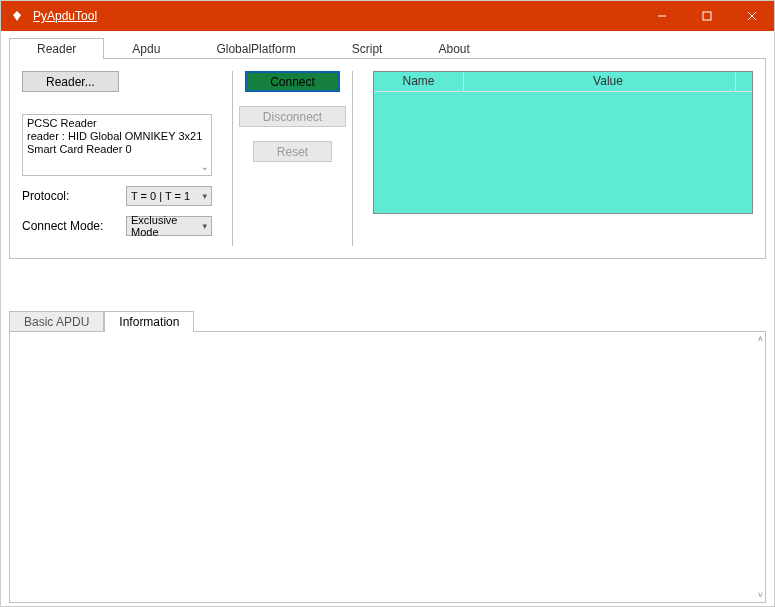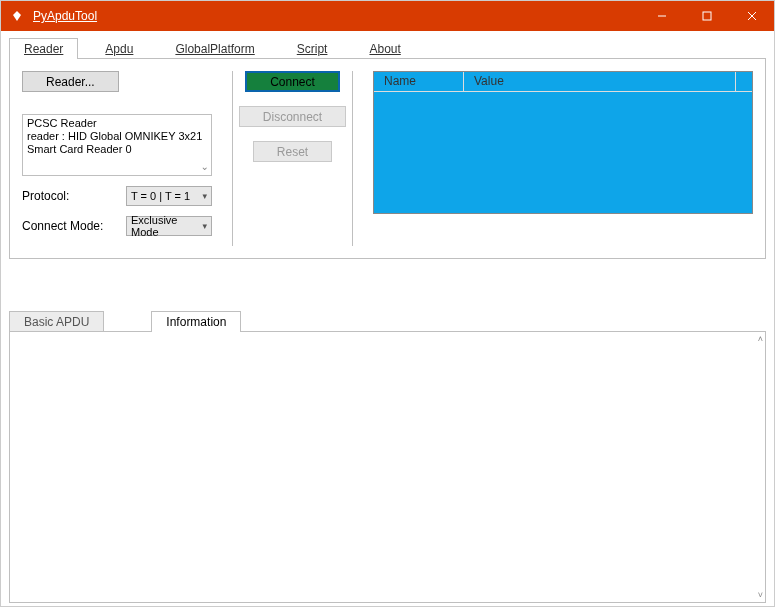--- a/index.html
+++ b/index.html
@@ -39,29 +39,28 @@
     padding: 6px 8px 8px 8px;
   }
   
   .tabstrip {
     display: flex;
     border-bottom: 1px solid #bfbfbf;
     height: 22px;
     align-items: flex-end;
   }
   .tab {
-    padding: 3px 14px;
+    padding: 3px 27px;
     border: 1px solid transparent;
     border-bottom: none;
-    margin-right: 12px;
+    margin-right: 0px;
     position: relative;
     top: 1px;
     color: #333;
     background: transparent;
-    text-decoration: underline;
   }
   .tab.active {
     border-color: #bfbfbf;
     background: #fff;
   }
   .tabbody {
     border: 1px solid #bfbfbf;
     border-top: none;
     padding: 12px;
     height: 200px;
@@ -134,21 +133,22 @@
     align-items: center;
     padding: 0 4px;
     justify-content: space-between;
     font-size: 11px;
   }
   .combo .chev { font-size: 9px; color: #555; }
   .grid {
     border: 1px solid #888;
     width: 100%;
     height: 143px;
-    background: #0ea5e9;
+    background: #5eead4;
+    text-align: center;
   }
   .grid-header {
     display: flex;
     height: 20px;
     border-bottom: 1px solid #ddd;
     font-size: 12px;
     color: #333;
   }
   .grid-header .gh {
     padding: 2px 10px;
@@ -178,21 +178,20 @@
     background: #ececec;
     color: #555;
     position: relative;
     top: 1px;
   }
   .tab2.active {
     background: #fff;
     color: #000;
     font-weight: 500;
     z-index: 2;
-    margin-left: 47px;
   }
   .infobody {
     border: 1px solid #bfbfbf;
     height: 272px;
     background: #fff;
     position: relative;
   }
   .infobody .sb-top, .infobody .sb-bot {
     position: absolute;
     right: 2px;

